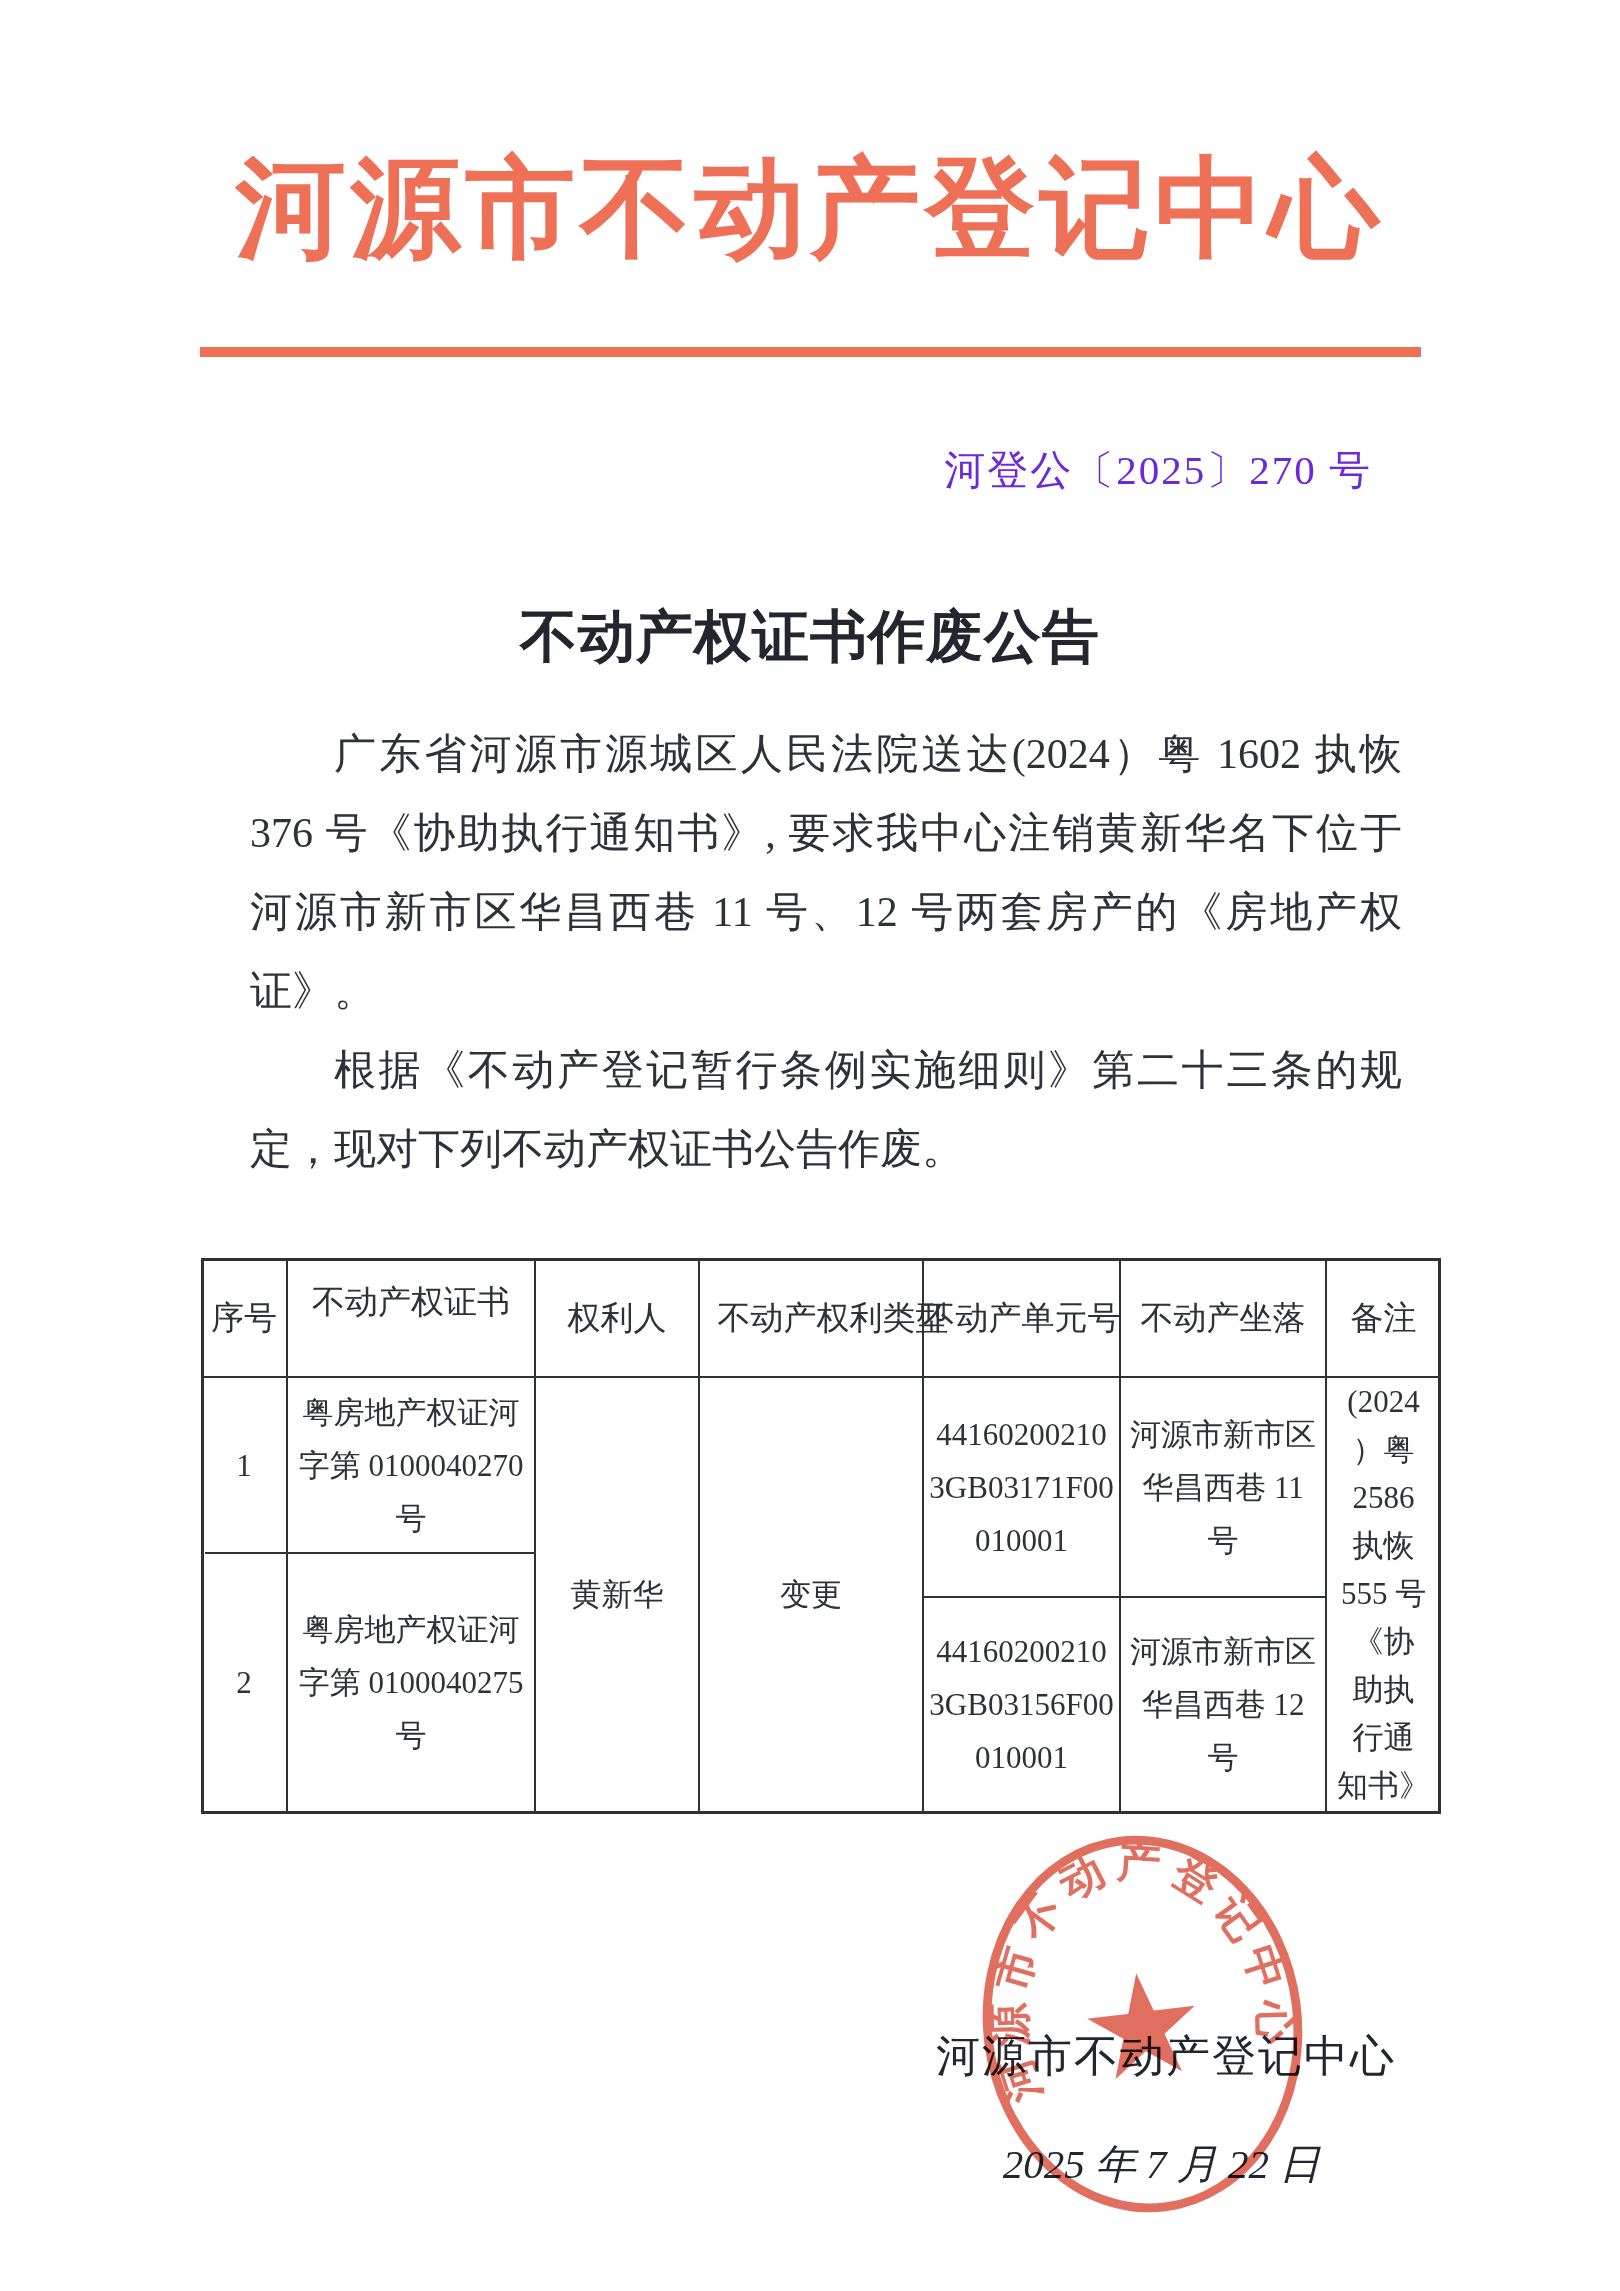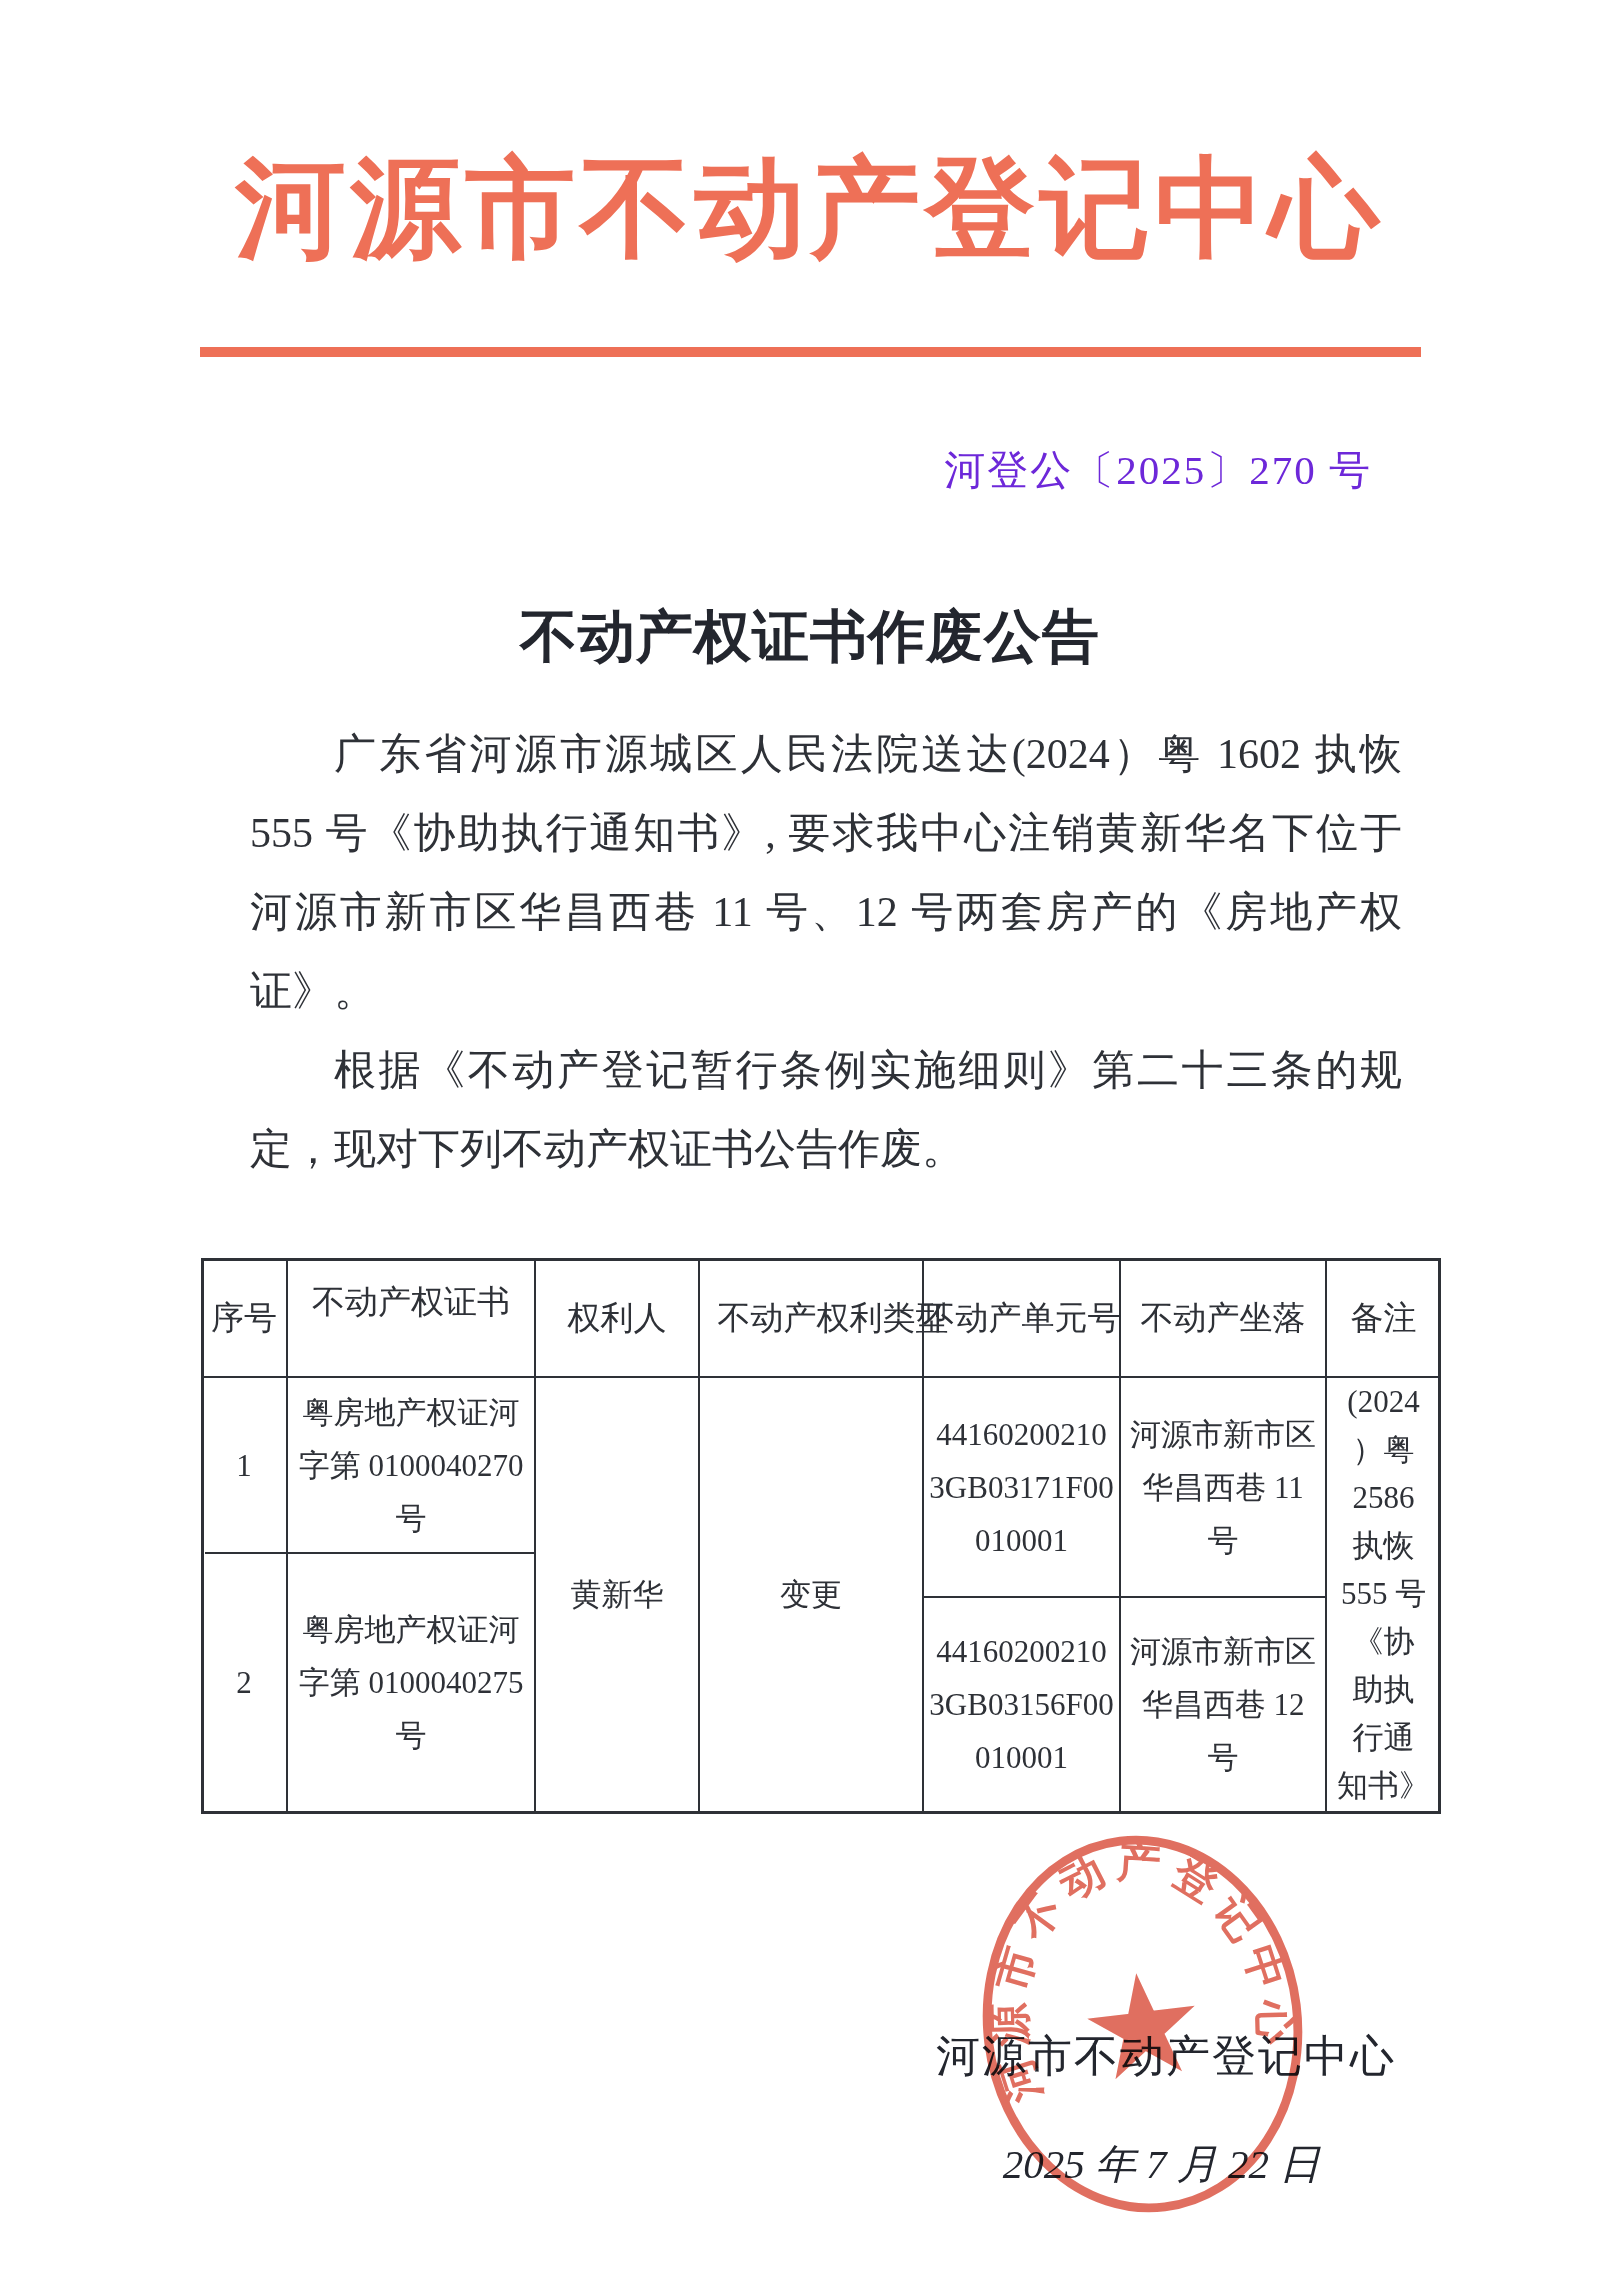--- a/index.html
+++ b/index.html
@@ -71,21 +71,21 @@
 
   <div class="letterhead">河源市不动产登记中心</div>
   <div class="red-rule"></div>
 
   <div class="doc-number">河登公〔2025〕270 号</div>
 
   <div class="notice-title">不动产权证书作废公告</div>
 
   <div class="body-text">
     <div class="line indent fill">广东省河源市源城区人民法院送达(2024）粤 1602 执恢</div>
-    <div class="line fill">555 号《协助执行通知书》, 要求我中心注销黄新华名下位于</div>
+    <div class="line fill">376 号《协助执行通知书》, 要求我中心注销黄新华名下位于</div>
     <div class="line fill">河源市新市区华昌西巷 11 号、12 号两套房产的《房地产权</div>
     <div class="line">证》。</div>
     <div class="line indent fill">根据《不动产登记暂行条例实施细则》第二十三条的规</div>
     <div class="line">定，现对下列不动产权证书公告作废。</div>
   </div>
 
   <div class="tablewrap">
     <div class="tframe"></div>
 
     <div class="vline" style="left:85px"></div>

